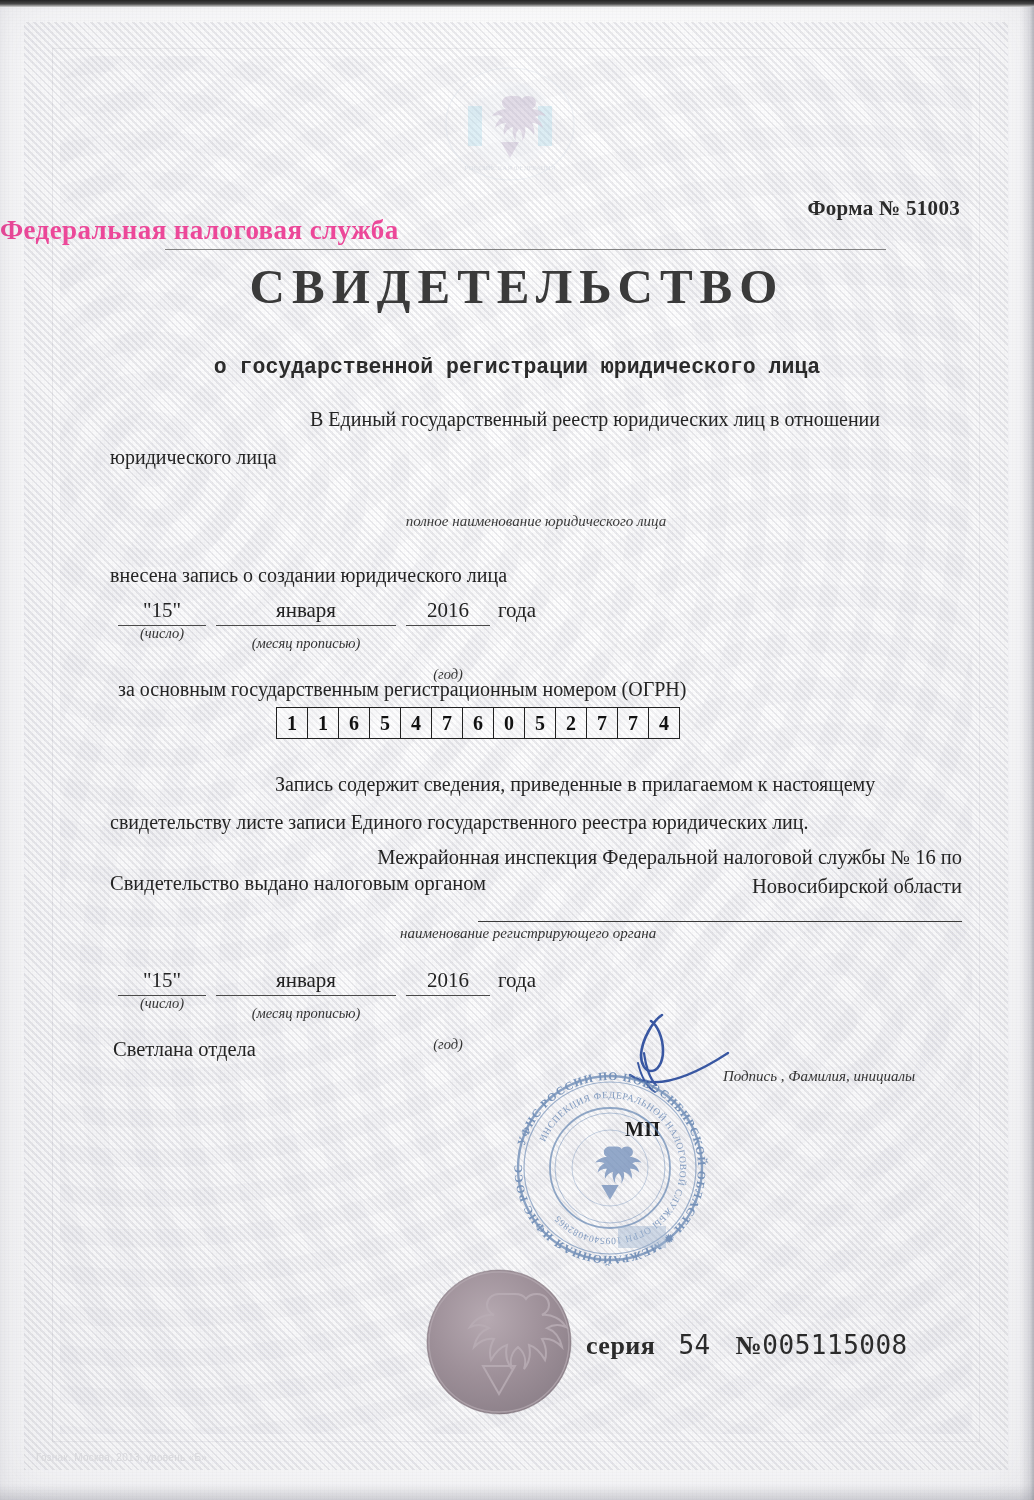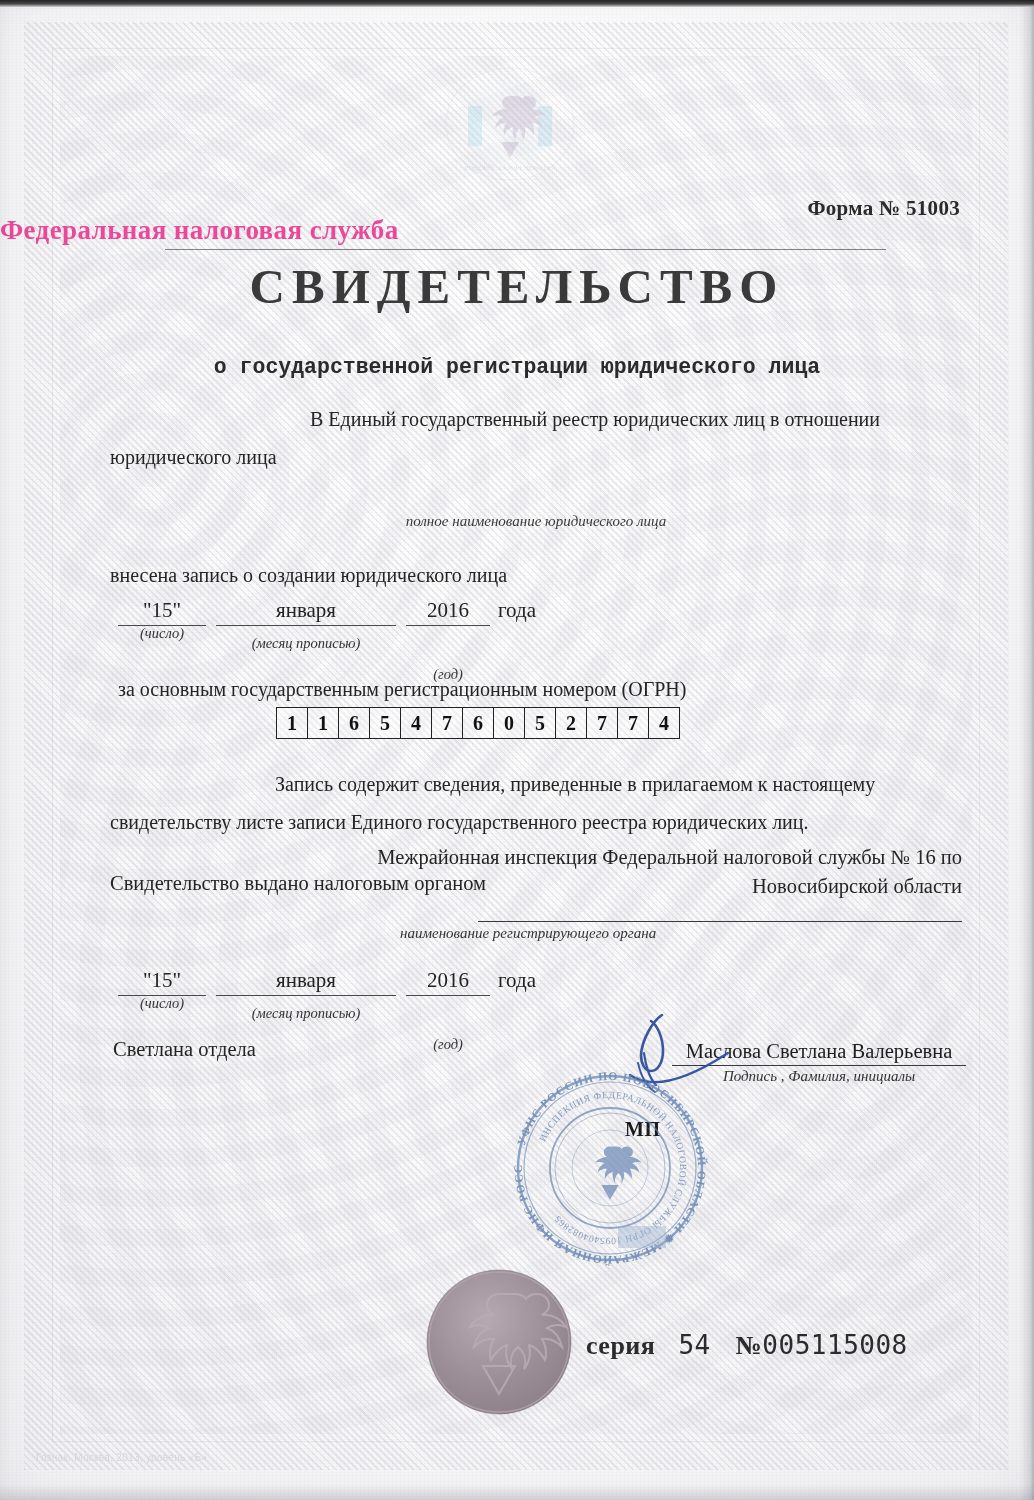--- a/index.html
+++ b/index.html
@@ -319,21 +319,20 @@
     <div class="cap c-day">(число)</div>
     <div class="fld f-mon">января</div>
     <div class="cap c-mon">(месяц прописью)</div>
     <div class="fld f-year">2016</div>
     <div class="cap c-year">(год)</div>
     <div class="goda g-goda">года</div>
   </div>
 
   <div class="chief">Светлана отдела</div>
 
-  <div class="sign-name">Маслова Светлана Валерьевна</div>
   <div class="sign-cap">Подпись , Фамилия, инициалы</div>
   <div class="mp">МП</div>
 
   <svg class="signature" viewBox="0 0 130 110">
     <g fill="none" stroke="#2f4f9e" stroke-linecap="round" stroke-linejoin="round">
       <path d="M62 10c-9 6-20 24-21 40 0 9 4 16 10 16 7 0 12-9 12-20 0-14-6-26-12-30" stroke-width="2.6"></path>
       <path d="M44 48c2 14 6 26 12 32" stroke-width="2.2"></path>
       <path d="M38 58c3 13 9 24 17 29" stroke-width="1.9"></path>
       <path d="M30 70c20 14 52 8 98 -22" stroke-width="2.3"></path>
     </g>

